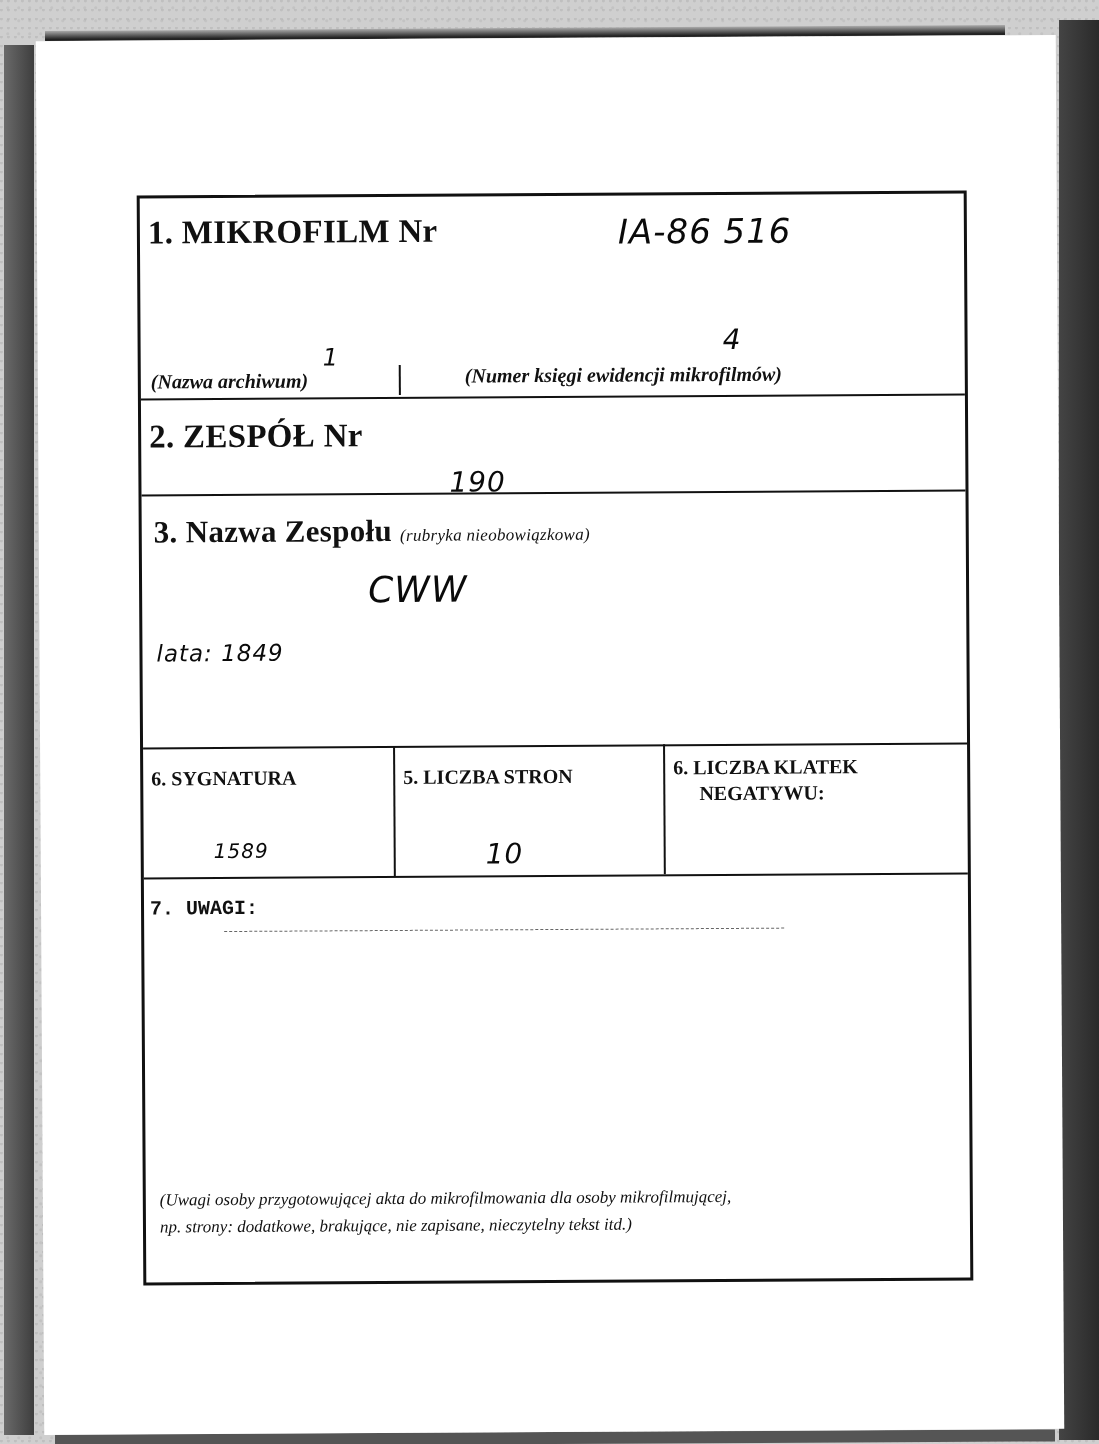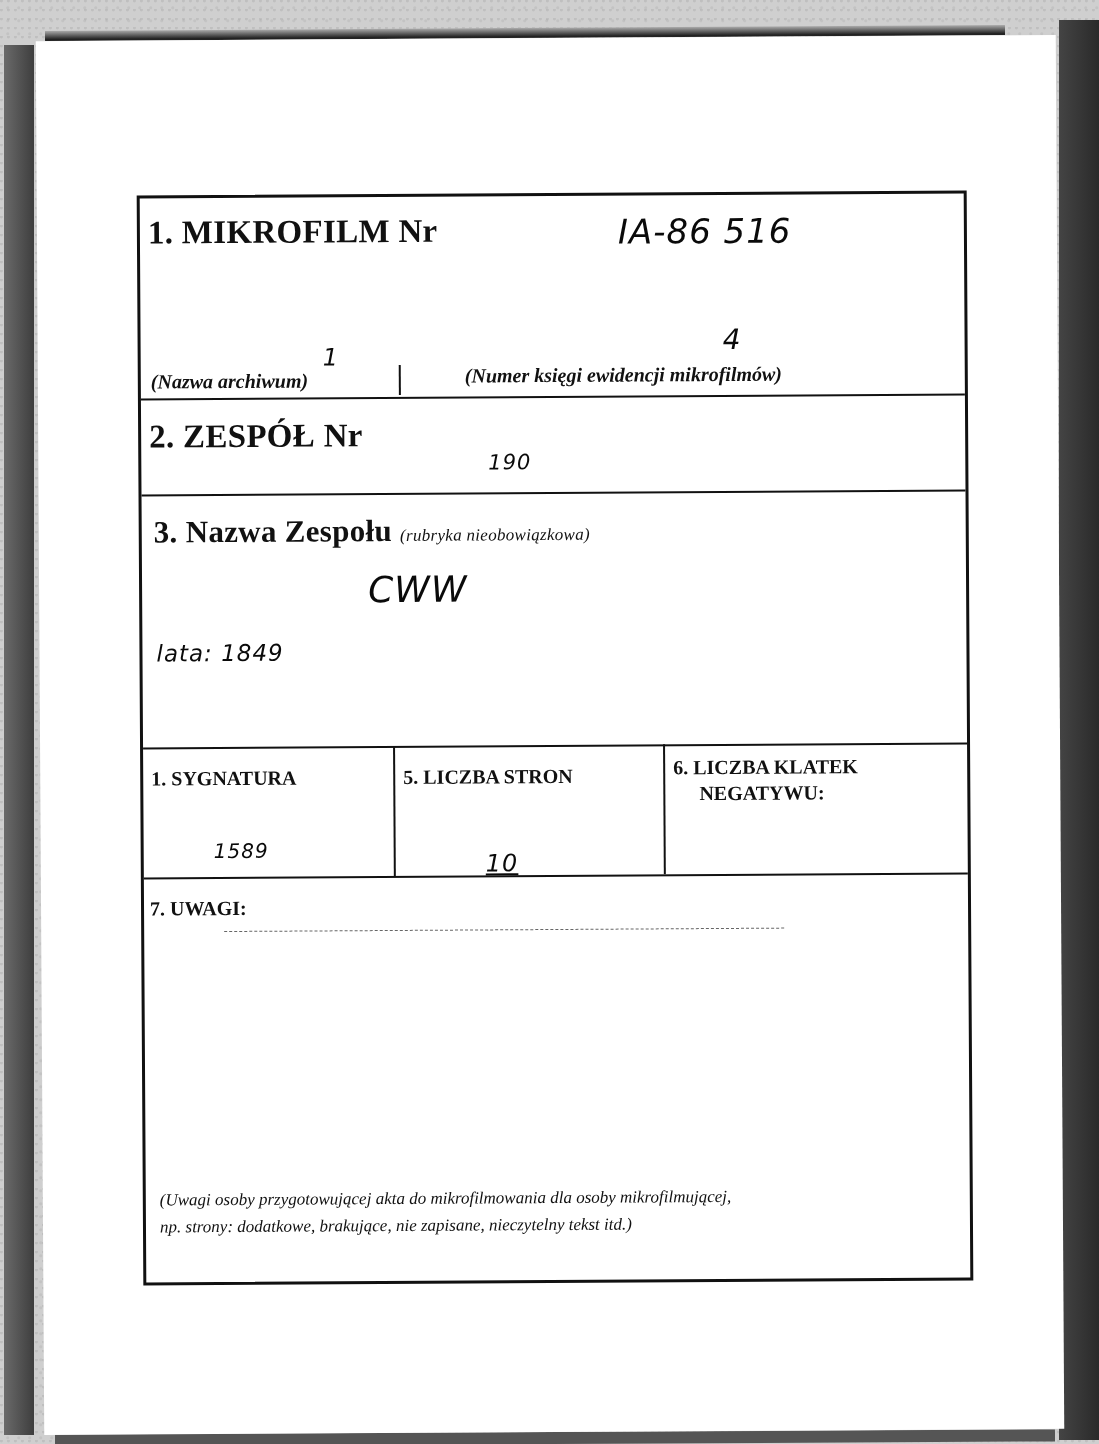--- a/index.html
+++ b/index.html
@@ -78,54 +78,54 @@
     <div class="hand" style="left:478px; top:16px; font-size:34px;">IA-86 516</div>
     <div class="hand" style="left:182px; top:146px; font-size:24px;">1</div>
     <div class="hand" style="left:582px; top:128px; font-size:28px;">4</div>
     <div class="italic-sub" style="left:10px; top:172px;">(Nazwa archiwum)</div>
     <div class="divider-v" style="left:258px; top:168px; height:30px;"></div>
     <div class="italic-sub" style="left:324px; top:168px;">(Numer księgi ewidencji mikrofilmów)</div>
   </div>
 
   <div class="sec s2">
     <div class="h-big" style="left:8px; top:20px;">2. ZESPÓŁ  Nr</div>
-    <div class="hand" style="left:308px; top:54px; font-size:21px;margin-left:39px;">190</div>
+    <div class="hand" style="left:308px; top:69px; font-size:28px;">190</div>
   </div>
 
   <div class="sec s3">
     <div class="h-big" style="left:12px; top:20px; font-size:31px;">
       <span>3. Nazwa Zespołu</span>
       <span class="italic-small">(rubryka nieobowiązkowa)</span>
     </div>
     <div class="hand" style="left:226px; top:76px; font-size:36px;">CWW</div>
     <div class="hand" style="left:14px; top:146px; font-size:23px;">lata: 1849</div>
   </div>
 
   <div class="sec s4">
     <div class="cells">
       <div class="cell c1">
-        <div class="cell-label">1. SYGNATURA</div>
+        <div class="cell-label">6. SYGNATURA</div>
         <div class="hand" style="left:70px; top:92px; font-size:20px;">1589</div>
       </div>
       <div class="cell c2">
         <div class="cell-label">5. LICZBA  STRON</div>
-        <div class="hand" style="left:90px; top:104px; font-size:24px;text-decoration:underline;">10</div>
+        <div class="hand" style="left:90px; top:92px; font-size:28px;">10</div>
       </div>
       <div class="cell c3">
         <div class="cell-label" style="top:10px;">
           <div>6. LICZBA  KLATEK</div>
           <div style="padding-left:26px;">NEGATYWU:</div>
         </div>
         <div class="hand" style="left:60px; top:92px; font-size:28px;"></div>
       </div>
     </div>
   </div>
 
   <div class="sec s7">
-    <div class="h-mid" style="left:6px; top:20px; font-size:20px;">7. UWAGI:</div>
+    <div class="h-mid" style="left:6px; top:20px; font-size:20px;font-family:Liberation Mono, monospace;">7. UWAGI:</div>
     <div class="dash-line" style="top:54px;"></div>
     <div class="hand" style="left:20px; top:80px; font-size:24px;"></div>
     <div class="note">
       <div>(Uwagi osoby przygotowującej akta do mikrofilmowania dla osoby mikrofilmującej,</div>
       <div>np. strony: dodatkowe, brakujące, nie zapisane, nieczytelny tekst itd.)</div>
     </div>
   </div>
 
 </div>
 

